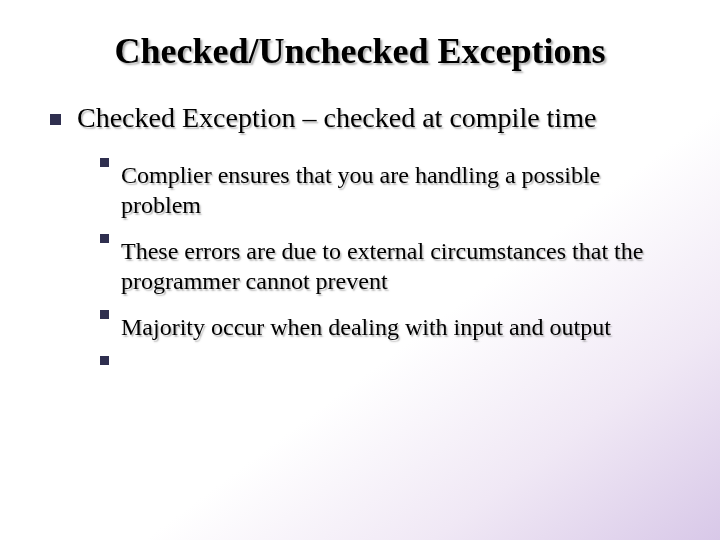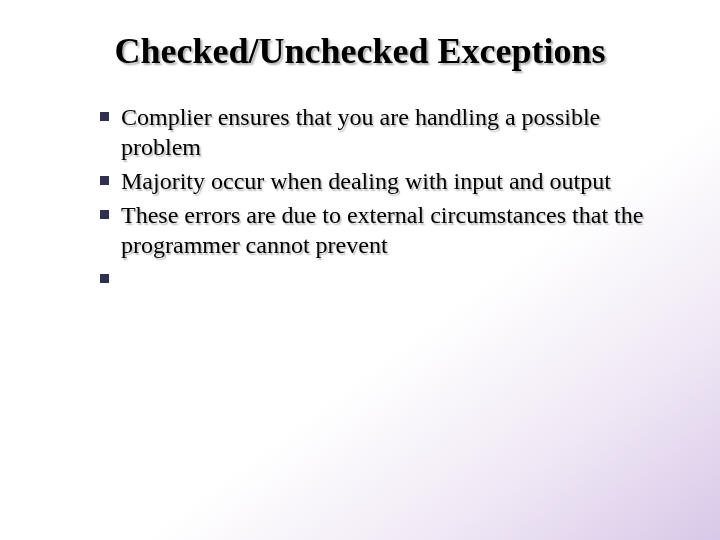--- a/index.html
+++ b/index.html
@@ -58,42 +58,49 @@
   .bullet2 {
     width: 9px;
     height: 9px;
     background: #2f2f4f;
     margin-top: 10px;
     margin-right: 12px;
     flex-shrink: 0;
   }
   .level2-text {
     text-shadow: 1.5px 1.5px 1.5px rgba(130,130,130,0.55);
+    margin-top: 12px;
   }
   .code {
     font-family: "Courier New", Courier, monospace;
   }
 </style>
 </head>
 <body>
 
 <div class="slide">
   <div class="title">Checked/Unchecked Exceptions</div>
 
+  <div class="level1">
+    <div class="level1-item">
+      <div class="bullet1"></div>
+      <div class="level1-text">Checked Exception – checked at compile time</div>
+    </div>
+  </div>
 
   <div class="level2">
     <div class="level2-item">
       <div class="bullet2"></div>
       <div class="level2-text">Complier ensures that you are handling a possible problem</div>
     </div>
     <div class="level2-item">
       <div class="bullet2"></div>
-      <div class="level2-text">Majority occur when dealing with input and output</div>
+      <div class="level2-text">These errors are due to external circumstances that the programmer cannot prevent</div>
     </div>
     <div class="level2-item">
       <div class="bullet2"></div>
-      <div class="level2-text">These errors are due to external circumstances that the programmer cannot prevent</div>
+      <div class="level2-text">Majority occur when dealing with input and output</div>
     </div>
     <div class="level2-item">
       <div class="bullet2"></div>
     </div>
   </div>
 </div>
 
 </body></html>

